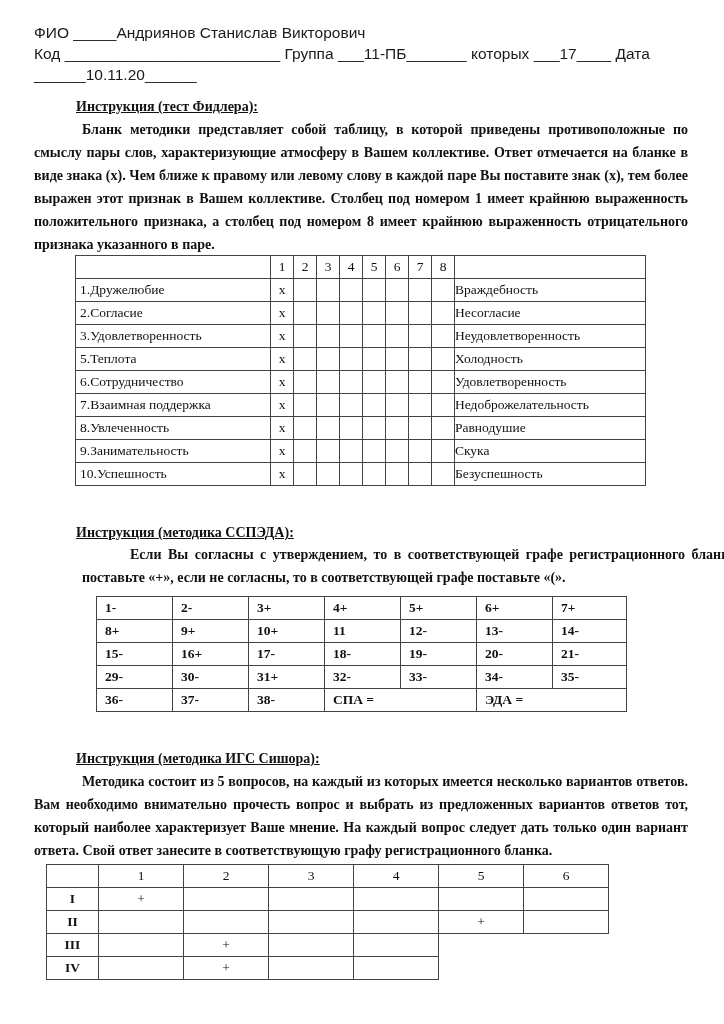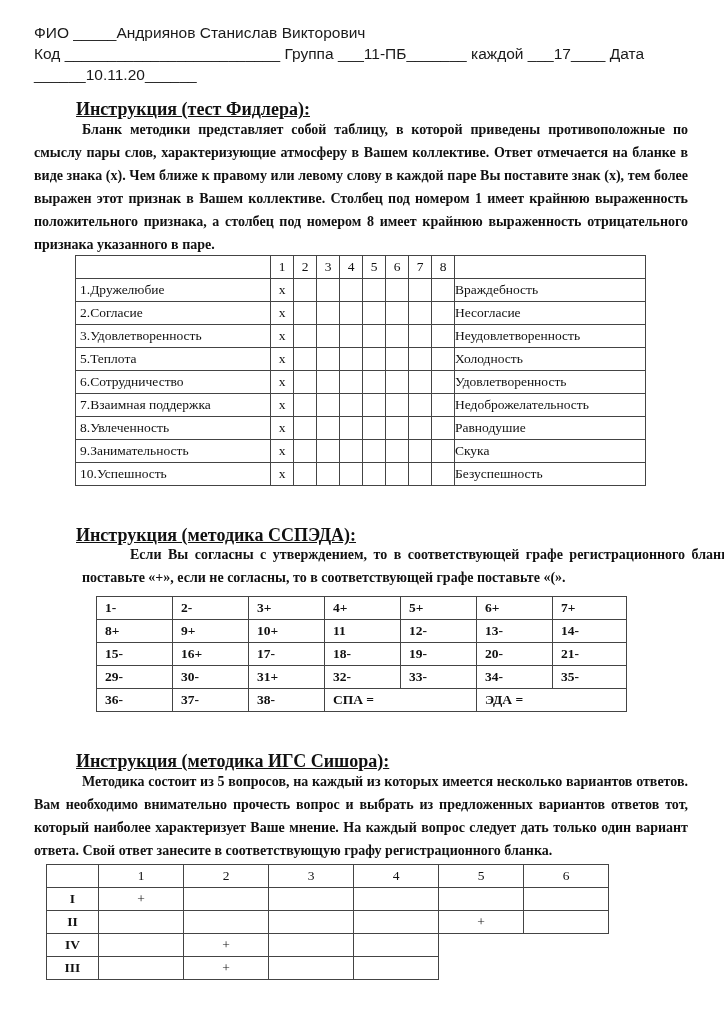--- a/index.html
+++ b/index.html
@@ -1,40 +1,40 @@
 <!DOCTYPE html>
 <html><head>
 <meta charset="utf-8">
 <style>
   html, body { margin:0; padding:0; background:#ffffff; }
   body { width:724px; height:1024px; position:relative; overflow:hidden;
          font-family:"Liberation Serif", "DejaVu Serif", serif; color:#111; }
   .abs { position:absolute; }
   .hdr { font-family:"Liberation Sans", "DejaVu Sans", sans-serif; font-size:15.5px; line-height:21px; color:#1a1a1a; white-space:nowrap; }
-  .title { font-weight:bold; text-decoration:underline; font-size:18px; }
+  .title { font-weight:bold; text-decoration:underline; font-size:14px; }
   .para { font-size:14px; line-height:23px; text-align:justify;font-weight:bold; }
   .para .ind { display:inline-block; width:48px; }
   table { border-collapse:collapse; position:absolute; }
   td { border:1px solid #444; font-size:13.5px; padding:0; height:22px; line-height:22px; }
   .ft td.l { padding-left:4px;margin-left:36px; }
   .ft td.n { text-align:center; }
   .ft td.r { }
   .sp td { font-weight:bold; padding-left:8px; font-size:13.5px; }
   .ig td { text-align:center; }
   .ig td.rh { font-weight:bold; }
   .blank { border:none !important; }
 </style>
 </head>
 <body>
 
 <div class="abs hdr" style="left:34px;top:22px;text-align:right;">
   <span>ФИО</span> _____<span>Андриянов Станислав Викторович</span>
 </div>
 <div class="abs hdr" style="left:34px;top:43px;">
-  <span>Код</span> _________________________ <span>Группа</span> ___<span>11-ПБ</span>_______ <span>каждой</span> ___<span>17</span>____ <span>Дата</span>
+  <span>Код</span> _________________________ <span>Группа</span> ___<span>11-ПБ</span>_______ <span>которых</span> ___<span>17</span>____ <span>Дата</span>
 </div>
 <div class="abs hdr" style="left:34px;top:64px;">
   ______<span>10.11.20</span>______
 </div>
 
 <div class="abs title" style="left:76px;top:99px;">Инструкция (тест Фидлера):</div>
 <div class="abs para" style="left:34px;top:118px;width:654px;"><span class="ind"></span><span>Бланк методики представляет собой таблицу, в которой приведены противоположные по смыслу пары слов, характеризующие атмосферу в Вашем коллективе. Ответ отмечается на бланке в виде знака (х). Чем ближе к правому или левому слову в каждой паре Вы поставите знак (х), тем более выражен этот признак в Вашем коллективе. Столбец под номером 1 имеет крайнюю выраженность положительного признака, а столбец под номером 8 имеет крайнюю выраженность отрицательного признака указанного в паре.</span></div>
 
 <table class="ft" style="left:75px;top:255px;width:571px;">
   <colgroup>
@@ -274,30 +274,30 @@
       <tr>
         <td class="rh">II</td>
         <td></td>
         <td></td>
         <td></td>
         <td></td>
         <td>+</td>
         <td></td>
       </tr>
       <tr>
-        <td class="rh">IV</td>
+        <td class="rh">III</td>
         <td></td>
         <td>+</td>
         <td></td>
         <td></td>
         <td class="blank"></td>
         <td class="blank"></td>
       </tr>
       <tr>
-        <td class="rh">III</td>
+        <td class="rh">IV</td>
         <td></td>
         <td>+</td>
         <td></td>
         <td></td>
         <td class="blank"></td>
         <td class="blank"></td>
       </tr>
     </tbody>
 </table>
 

